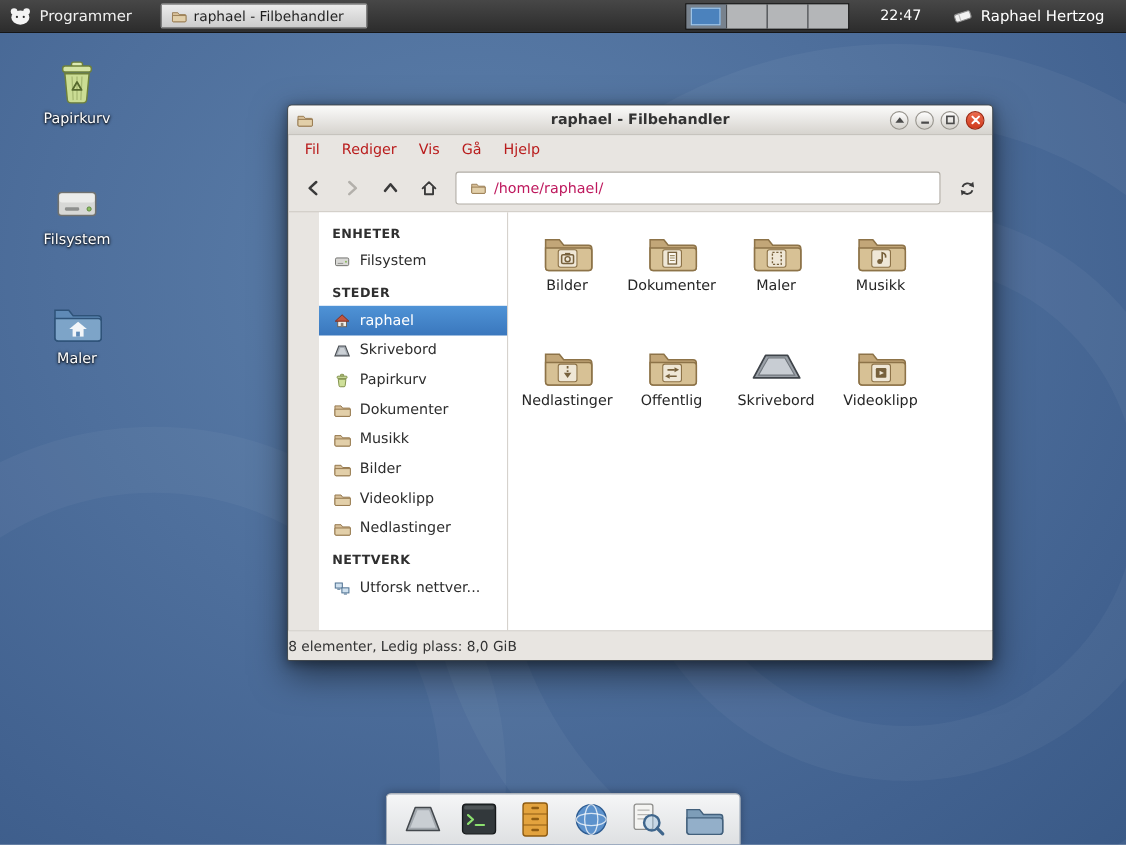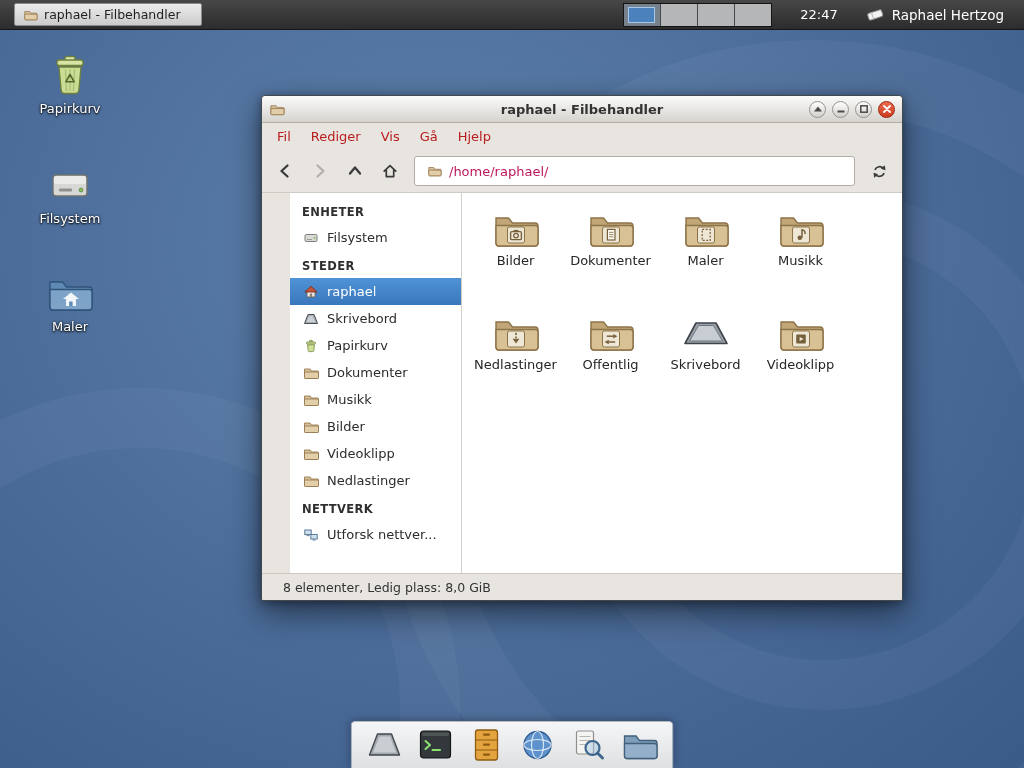--- a/index.html
+++ b/index.html
@@ -64,39 +64,51 @@
   .side-item{height:27px;display:flex;align-items:center;gap:8px;padding-left:13px;font-size:13px;color:#2d2d2d;}
   .side-item .si{width:16px;height:16px;flex:0 0 16px;}
   .side-item.selected{background:linear-gradient(#4f93d6,#3a77bd);color:#fff;}
 
   .mainarea{flex:1;background:#fff;overflow:hidden;}
   .file-grid{display:grid;grid-template-columns:repeat(4,95px);padding:14px 0 0 6px;row-gap:10px;}
   .file-item{width:95px;height:92px;display:flex;flex-direction:column;align-items:center;gap:4px;padding-top:2px;}
   .file-label{font-size:13px;color:#262626;}
 
   .statusbar{height:26px;flex:0 0 26px;background:#e8e5e1;border-top:1px solid #ccc8c2;
-    display:flex;align-items:center;padding-left:21px;font-size:12.5px;color:#333;border-radius:0 0 2px 2px;}
+    display:flex;align-items:center;padding-left:0;font-size:12.5px;color:#333;border-radius:0 0 2px 2px;}
 
   
   .dock{position:absolute;left:50%;bottom:0;transform:translateX(-50%);height:47px;box-sizing:border-box;
     background:linear-gradient(#f5f6f7,#dee0e2);border:1px solid #b7babd;border-bottom:none;
     border-radius:5px 5px 0 0;display:flex;align-items:center;gap:9px;padding:4px 12px;
     box-shadow:0 -1px 8px rgba(0,0,0,.28);z-index:45;}
   .dock-btn{width:42px;height:38px;display:flex;align-items:center;justify-content:center;border-radius:3px;}
   svg{display:block;}
 </style>
 </head>
 <body>
 
 <div id="screen">
   <div class="swirl sw1"></div>
   <div class="swirl sw2"></div>
   <div class="swirl sw3"></div>
 
   <header class="panel">
+    <div class="app-menu">
+      <span>
+        <svg width="21" height="17" viewBox="0 0 21 17">
+          <circle cx="4.8" cy="4.4" r="3" fill="#f4f4f4"></circle>
+            <circle cx="16.2" cy="4.4" r="3" fill="#f4f4f4"></circle>
+          <ellipse cx="10.5" cy="10" rx="8.2" ry="6.4" fill="#f4f4f4"></ellipse>
+          <circle cx="7.4" cy="9.4" r="1" fill="#2c2c2c"></circle>
+            <circle cx="13.6" cy="9.4" r="1" fill="#2c2c2c"></circle>
+        </svg>
+      </span>
+      <span>Programmer</span>
+    </div>
 
     <div class="task-btn">
       <span>
         <svg width="15" height="14" viewBox="0 0 16 16">
           <path d="M1.5 4 h5.5 l1.5 2 h6 a1 1 0 0 1 1 1 v5.5 a1 1 0 0 1 -1 1 h-12 a1 1 0 0 1 -1 -1 z" fill="#d8c09a" stroke="#96794f" stroke-width="0.9"></path>
           <path d="M1.5 7 h14 v5.5 a1 1 0 0 1 -1 1 h-12 a1 1 0 0 1 -1 -1 z" fill="#e2cfa9" stroke="#96794f" stroke-width="0.9"></path>
         </svg>
       </span>
       <span class="tlabel">raphael - Filbehandler</span>
     </div>

